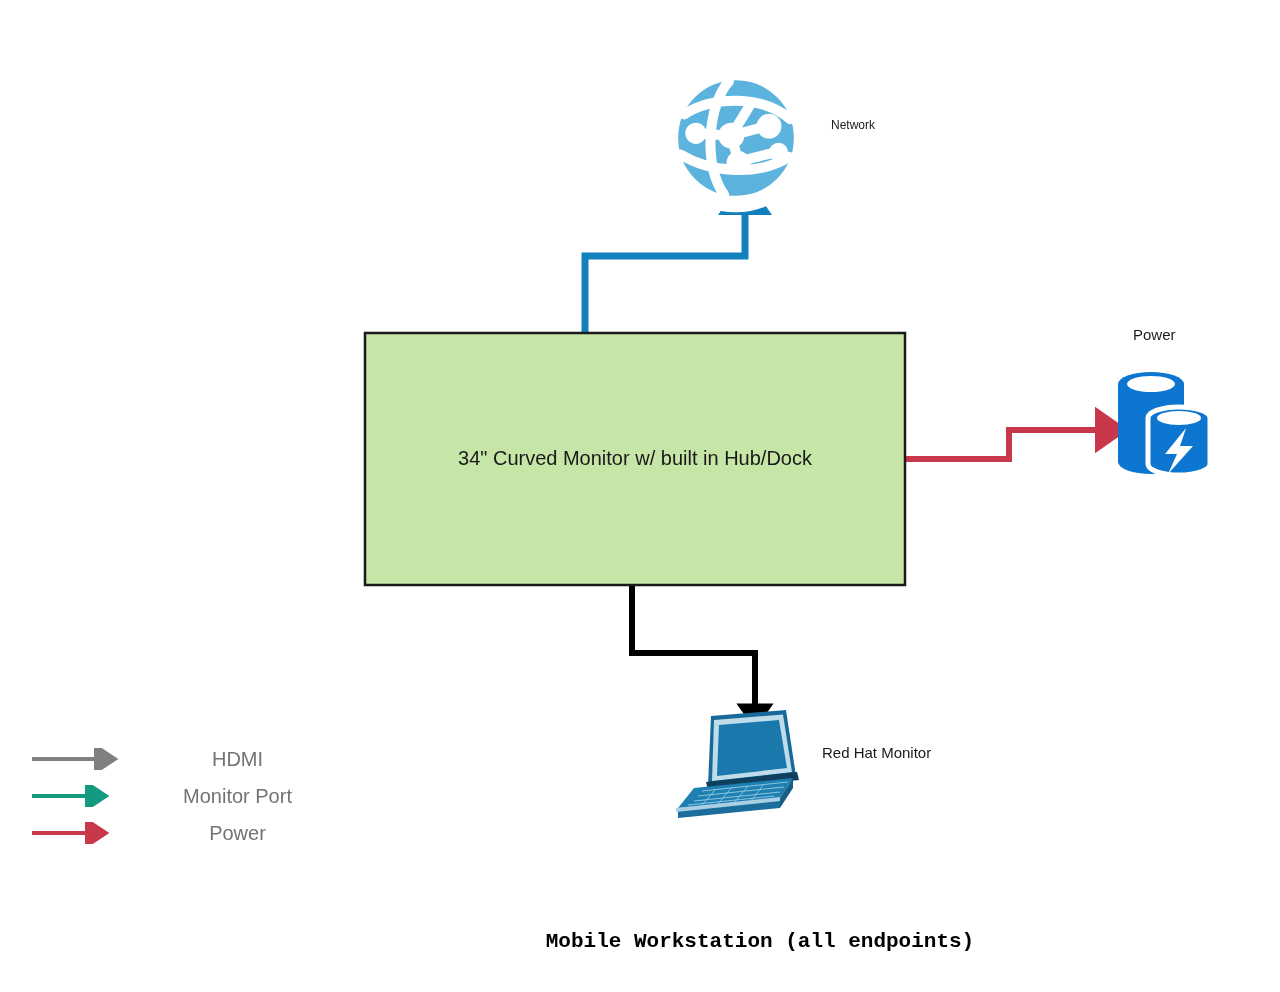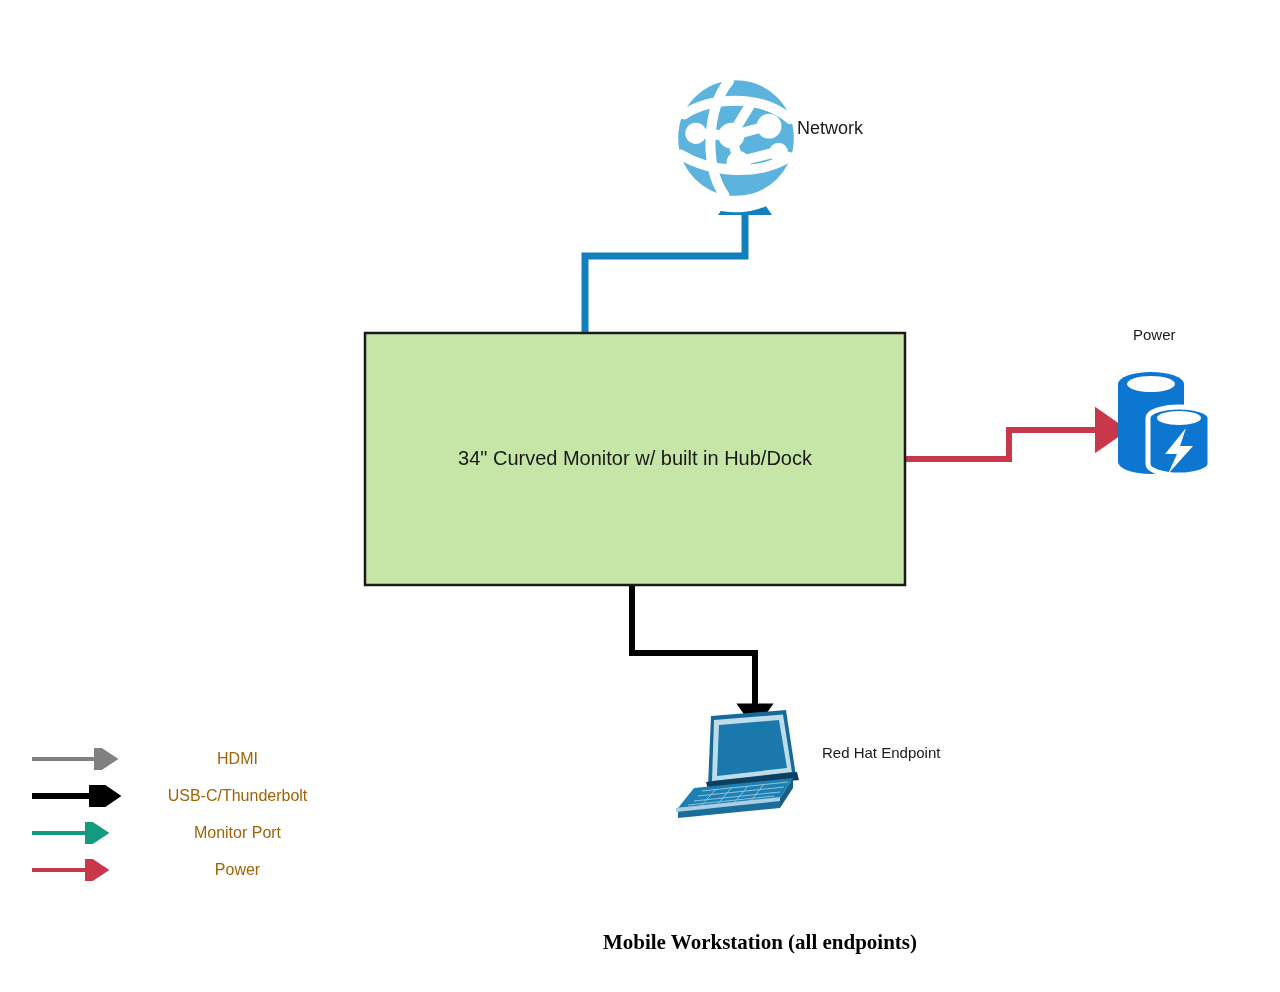--- a/index.html
+++ b/index.html
@@ -27,23 +27,23 @@
     height: 992px;
   }
   .node-label {
     position: absolute;
     font-family: "Liberation Sans", sans-serif;
     color: #1a1a1a;
     white-space: nowrap;
     line-height: 1.2;
   }
   .label-network {
-    left: 797px;
+    left: 831px;
     top: 118px;
-    font-size: 18px;
+    font-size: 12px;
   }
   .label-power {
     left: 1133px;
     top: 326px;
     font-size: 15px;
   }
   .label-endpoint {
     left: 822px;
     top: 744px;
     font-size: 15px;
@@ -61,42 +61,42 @@
   }
   .diagram-title {
     position: absolute;
     left: 460px;
     top: 930px;
     width: 600px;
     text-align: center;
     font-size: 21px;
     font-weight: bold;
     color: #000000;
-    font-family: Liberation Serif, serif;
+    font-family: Liberation Mono, monospace;
     white-space: nowrap;
   }
   .legend {
     position: absolute;
     left: 30px;
     top: 740px;
     width: 370px;
   }
   .legend-row {
     position: relative;
     height: 37px;
   }
   .legend-label {
     position: absolute;
     left: 110px;
     width: 195px;
     text-align: center;
     top: 50%;
     transform: translateY(-50%);
-    font-size: 16px;
-    color: #a16207;
+    font-size: 20px;
+    color: #737373;
     font-family: "Liberation Sans", sans-serif;
     white-space: nowrap;
   }
   .legend-swatch {
     position: absolute;
     left: 0;
     top: 50%;
     transform: translateY(-50%);
     width: 100px;
     height: 22px;
@@ -213,47 +213,36 @@
         <path d="M96,76 L82,94"></path>
       </g>
 
       <path d="M10,100 L112,90 L112,100 L10,110 Z" fill="#1b6e9c"></path>
       <path d="M8,100 L112,89 L112,93 L8,104 Z" fill="#a8cfe2"></path>
 
       <path d="M112,90 L125,70 L125,80 L112,100 Z" fill="#155f87"></path>
     </g>
   </svg>
 
-  <div class="node-label label-endpoint">Red Hat Endpoint</div>
+  <div class="node-label label-endpoint">Red Hat Monitor</div>
 
   <div class="legend">
 
     <div class="legend-row">
       <svg class="legend-swatch" viewBox="0 0 100 22" xmlns="http://www.w3.org/2000/svg">
         <defs>
           <marker id="lm-hdmi" markerWidth="9" markerHeight="9" refX="0.6" refY="4.5" orient="auto" markerUnits="strokeWidth">
             <path d="M0,0.4 L0,8.6 L6.2,4.5 z" fill="#808080"></path>
           </marker>
         </defs>
         <line x1="2" y1="11" x2="66" y2="11" stroke="#808080" stroke-width="4" marker-end="url(#lm-hdmi)"></line>
       </svg>
       <div class="legend-label">HDMI</div>
     </div>
 
-    <div class="legend-row">
-      <svg class="legend-swatch" viewBox="0 0 100 22" xmlns="http://www.w3.org/2000/svg">
-        <defs>
-          <marker id="lm-usbc" markerWidth="8" markerHeight="8" refX="0.5" refY="4" orient="auto" markerUnits="strokeWidth">
-            <path d="M0,0.3 L0,7.7 L5.4,4 z" fill="#000000"></path>
-          </marker>
-        </defs>
-        <line x1="2" y1="11" x2="62" y2="11" stroke="#000000" stroke-width="6" marker-end="url(#lm-usbc)"></line>
-      </svg>
-      <div class="legend-label">USB-C/Thunderbolt</div>
-    </div>
 
 
     <div class="legend-row">
       <svg class="legend-swatch" viewBox="0 0 100 22" xmlns="http://www.w3.org/2000/svg">
         <defs>
           <marker id="lm-dp" markerWidth="9" markerHeight="9" refX="0.6" refY="4.5" orient="auto" markerUnits="strokeWidth">
             <path d="M0,0.4 L0,8.6 L6.2,4.5 z" fill="#149a7e"></path>
           </marker>
         </defs>
         <line x1="2" y1="11" x2="57" y2="11" stroke="#149a7e" stroke-width="4" marker-end="url(#lm-dp)"></line>

